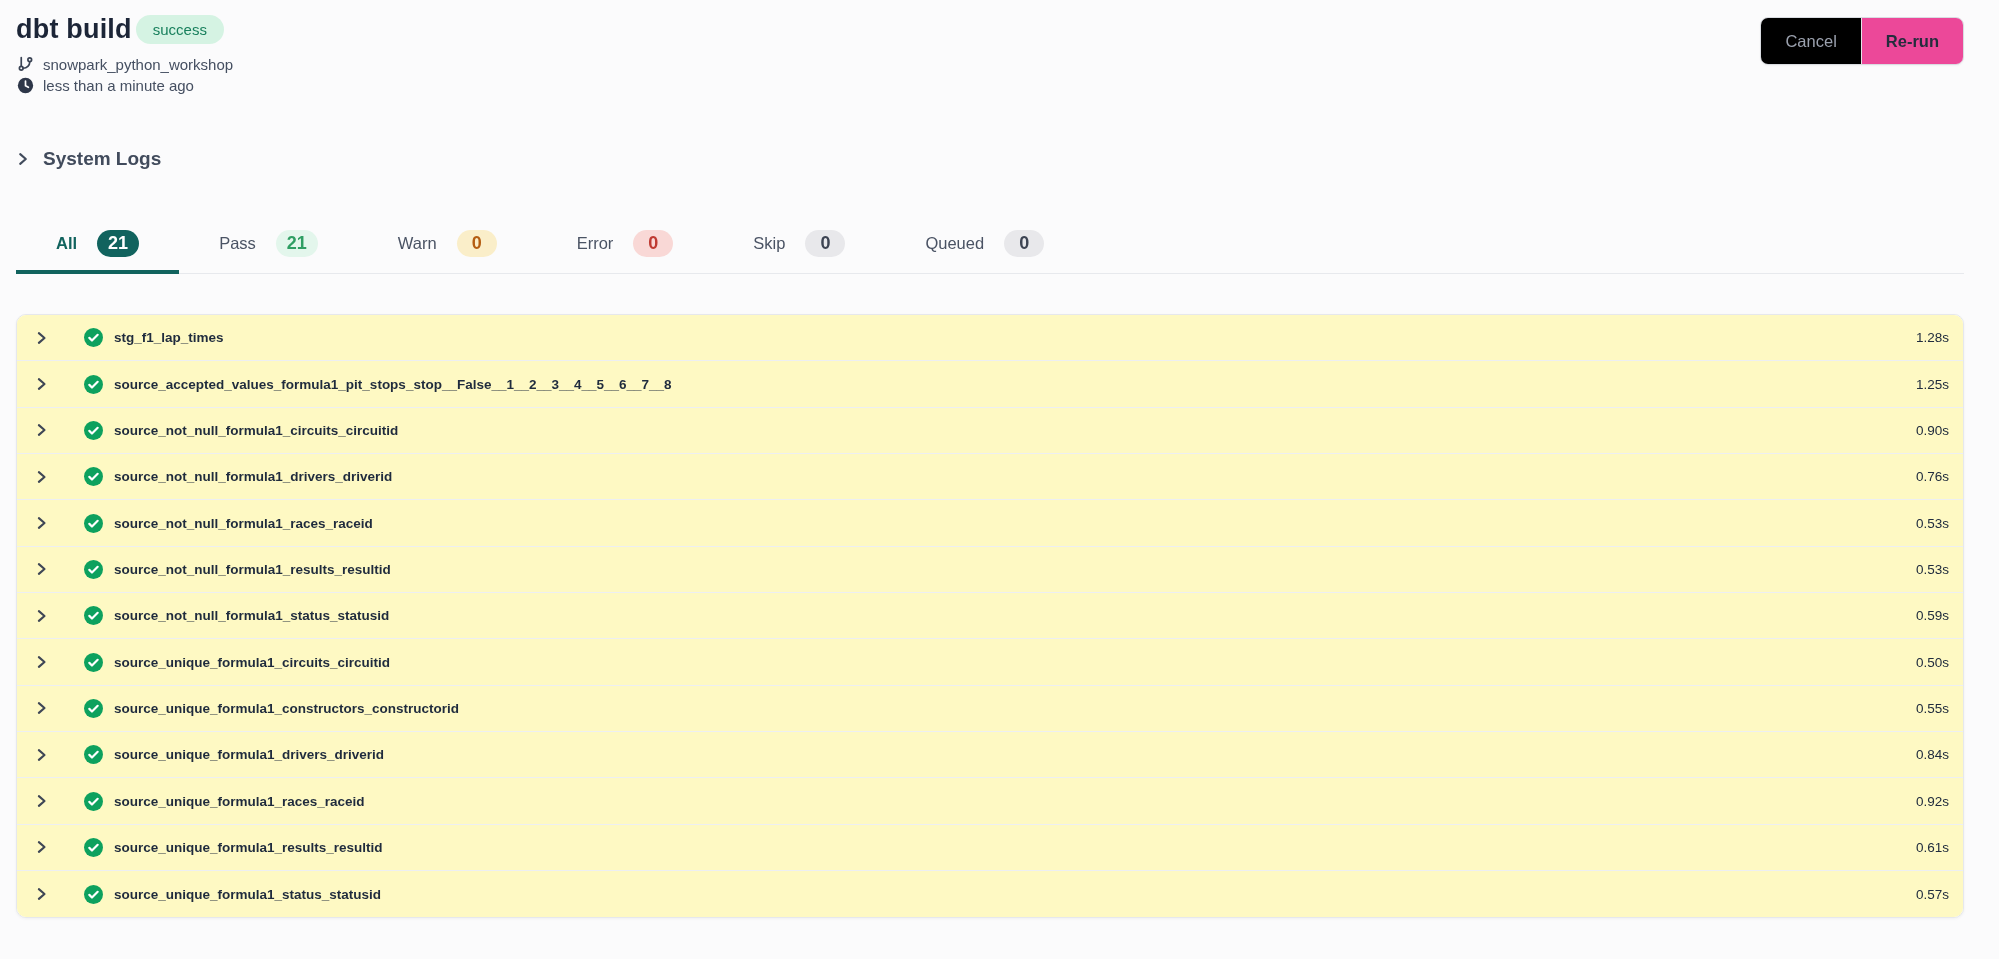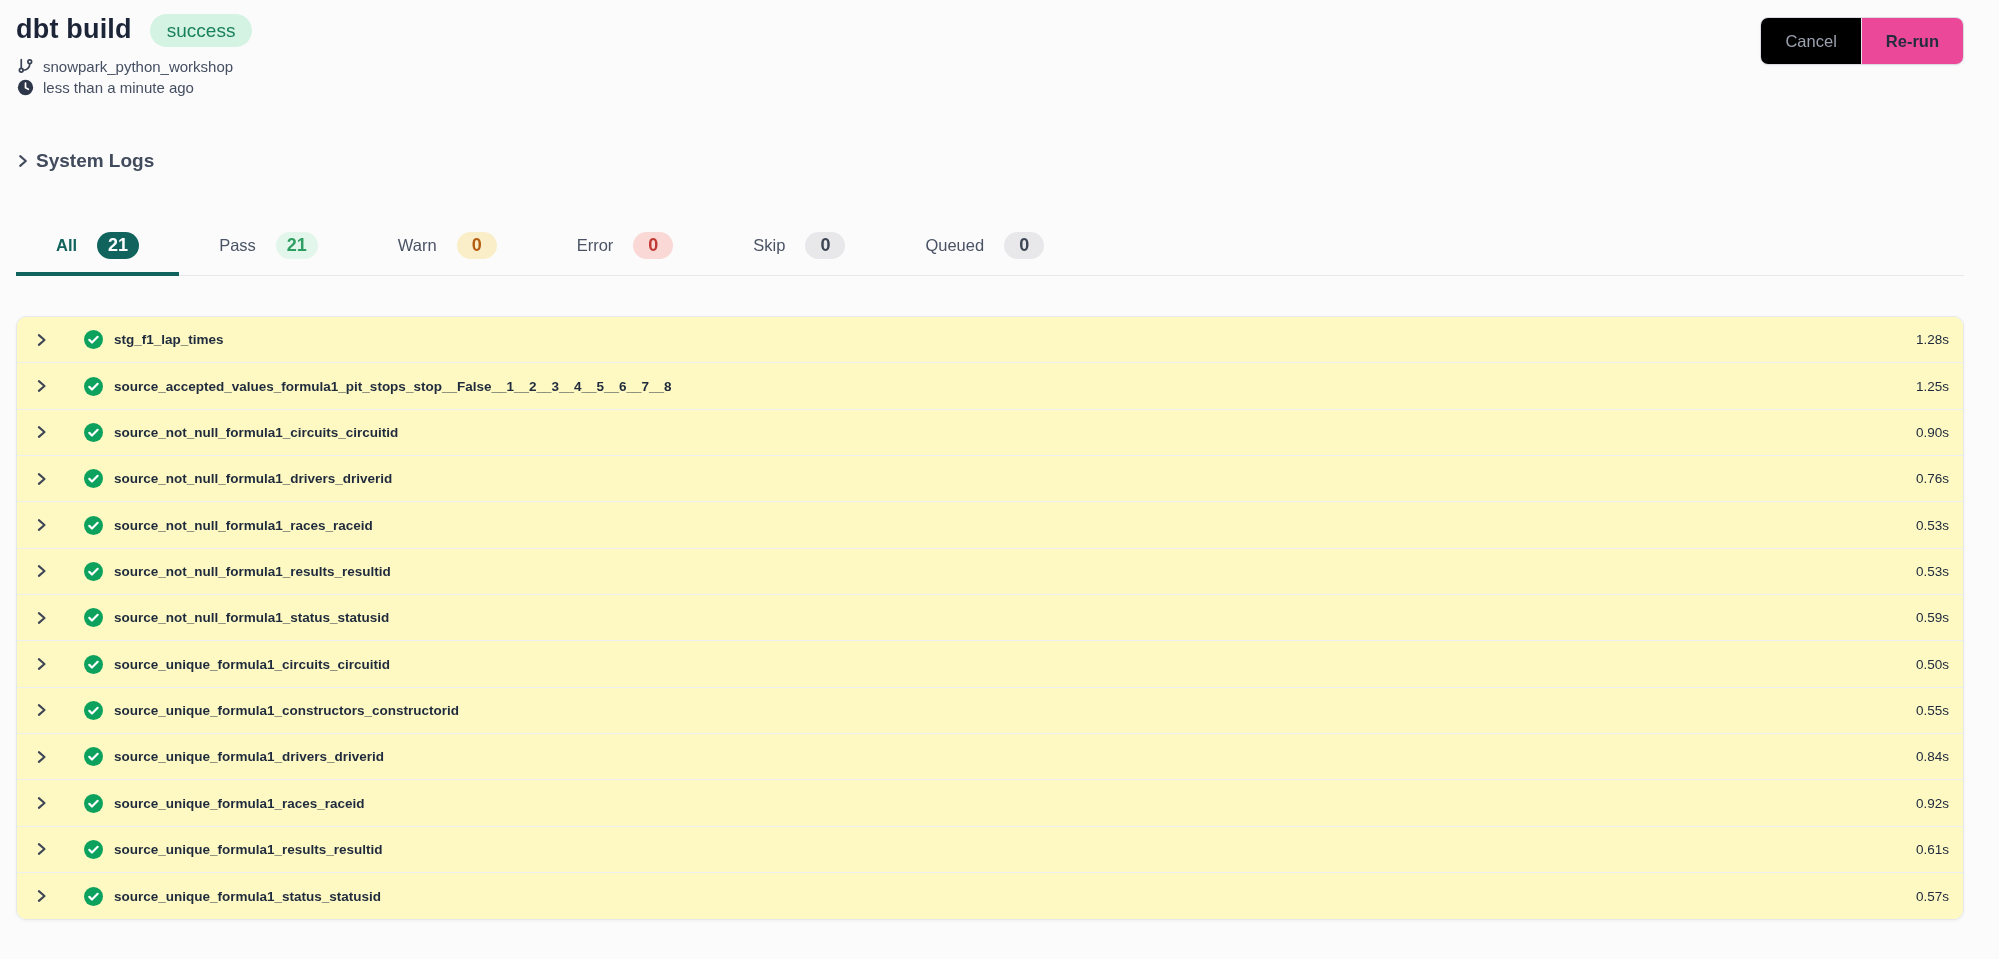--- a/index.html
+++ b/index.html
@@ -6,40 +6,40 @@
   html,body { width:1999px; height:959px; overflow:hidden; }
   body {
     background:#fbfbfc;
     font-family:"Liberation Sans", sans-serif;
     color:#202b3d;
   }
   .page { padding:14px 35px 0 16px; }
 
   
   .header-row { display:flex; justify-content:space-between; align-items:flex-start; }
-  .title-wrap { display:flex; align-items:flex-start; gap:18px; }
+  .title-wrap { display:flex; align-items:center; gap:4px; }
   .page-title { font-size:27px; font-weight:700; color:#1c2537; letter-spacing:.2px; }
   .status-pill {
-    background:#d5f3e3; color:#19805d; font-size:19px; font-weight:500;
+    background:#d5f3e3; color:#19805d; font-size:15px; font-weight:500;
     padding:7px 17px; border-radius:18px; line-height:1;
   }
   .btn-group {
     display:flex; border:1px solid #d9dce1; border-radius:8px; overflow:hidden;
     box-shadow:0 1px 2px rgba(20,25,35,.04); height:48px; margin-top:3px;
   }
   .btn { font-family:inherit; font-size:16.5px; border:none; cursor:pointer; padding:0 24px; }
   .btn-cancel { background:#000000; color:#9ba1ae; font-weight:400; }
   .btn-rerun  { background:#ec4899; color:#242d3d; font-weight:600; border-left:1px solid #e2e4e8; }
 
   .meta { margin-top:10px; }
   .meta-line { display:flex; align-items:center; gap:9px; margin-top:4px; color:#454f61; font-size:15px; }
   .meta-line .ic { display:flex; width:18px; justify-content:center; }
 
   
-  .syslogs { display:flex; align-items:center; gap:6px; margin-top:54px; cursor:pointer; }
+  .syslogs { display:flex; align-items:center; gap:13px; margin-top:54px; cursor:pointer; }
   .syslogs-label { font-size:19px; font-weight:700; color:#414b5c; }
 
   
   .tabbar { display:flex; margin-top:50px; border-bottom:1px solid #e7e9ed; }
   .tab {
     display:flex; align-items:center; gap:20px; padding:10px 40px 13px;
     cursor:pointer; border-bottom:4px solid transparent; margin-bottom:-1px;
   }
   .tab-label { font-size:16.5px; color:#4a5364; font-weight:500; }
   .tab-count {

